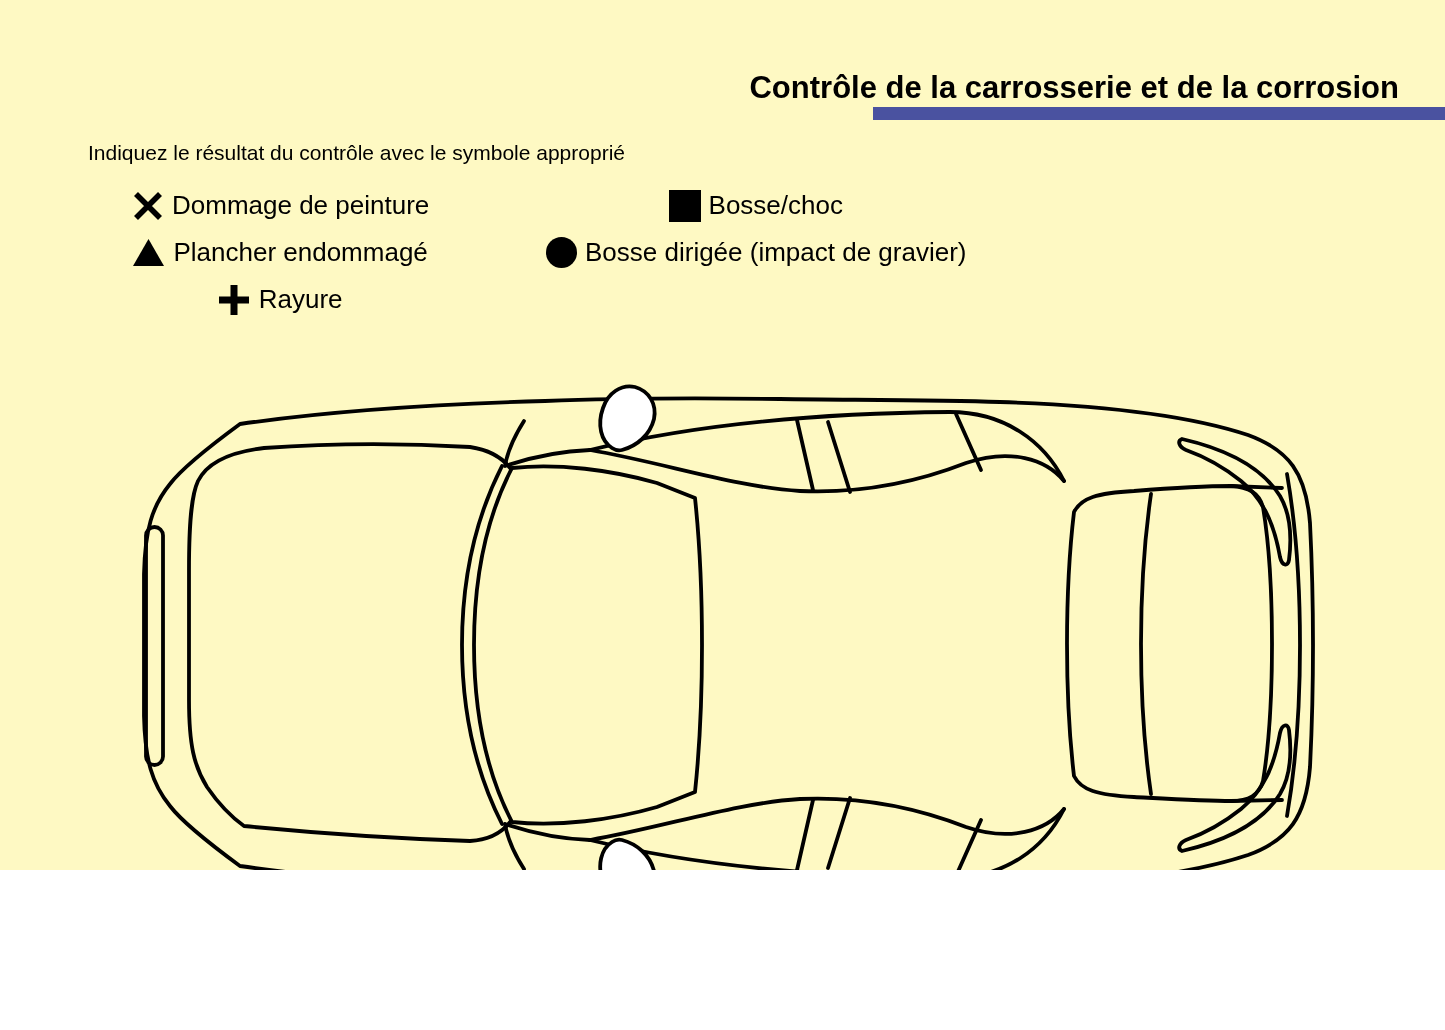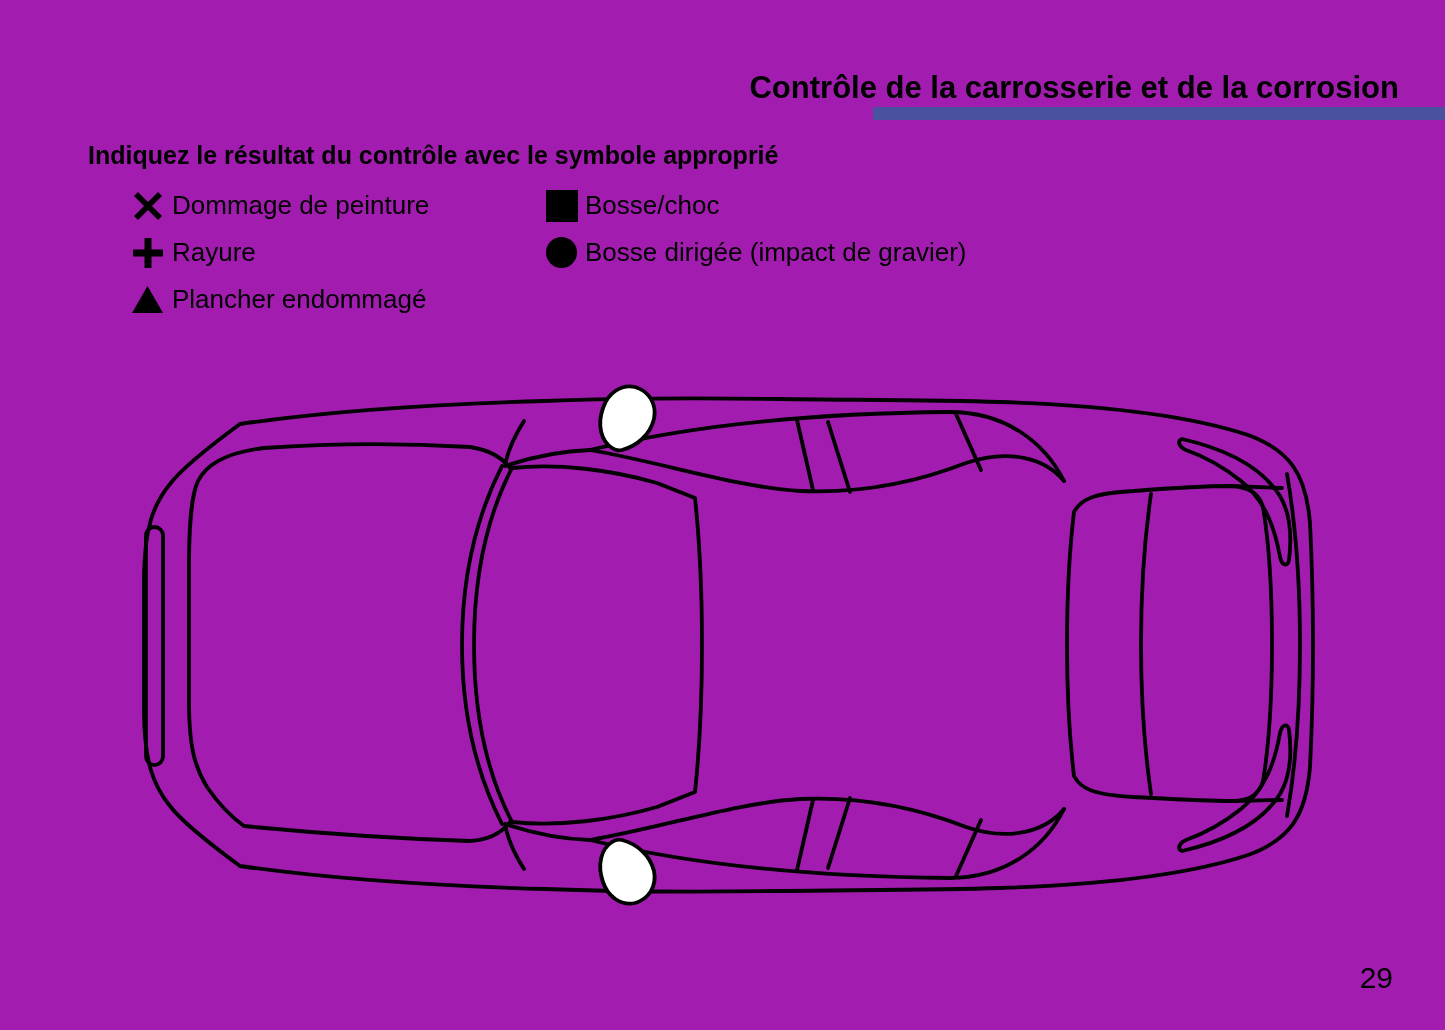--- a/index.html
+++ b/index.html
@@ -1,34 +1,34 @@
 <!DOCTYPE html>
 <html><head>
 <meta charset="utf-8">
 <style>
   html,body{margin:0;padding:0;background:#fff;}
   #page{
-    position:relative;width:1445px;height:1030px;background:#a21caf;overflow:hidden;
+    position:relative;width:1445px;height:870px;background:#fef9c3;overflow:hidden;
     font-family:"Liberation Sans","DejaVu Sans",sans-serif;color:#000;
   }
   .title{
     position:absolute;top:71px;right:46px;
     font-size:31px;font-weight:bold;line-height:1.1;white-space:nowrap;
   }
   .title-bar{
     position:absolute;top:107px;left:873px;right:0;height:13px;background:#4a52a0;
   }
   .instruction{
     position:absolute;top:141px;left:88px;
-    font-size:25px;font-weight:bold;white-space:nowrap;
+    font-size:21px;font-weight:normal;white-space:nowrap;
   }
   .legend-col{position:absolute;top:182px;}
   .legend-col.col-1{left:131px;}
   .legend-col.col-2{left:545px;}
-  .legend-row{display:flex;align-items:center;height:47px;}
+  .legend-row{display:flex;align-items:center;height:47px;justify-content:center;}
   .sym{flex:0 0 auto;display:flex;align-items:center;justify-content:center;width:33px;}
   .col-1 .legend-label{margin-left:8px;}
   .col-2 .legend-label{margin-left:7px;}
   .legend-label{font-size:26px;white-space:nowrap;}
   .sq{width:32px;height:32px;background:#000;}
   .ci{width:31px;height:31px;background:#000;border-radius:50%;}
   .figure{position:absolute;left:0;top:0;width:1445px;height:1030px;}
   .pageno{
     position:absolute;top:961px;right:52px;font-size:30px;line-height:1.1;
   }
@@ -47,33 +47,33 @@
     <div class="legend-row">
       <span class="sym">
         <svg width="30" height="28" viewBox="0 0 30 28">
             <path d="M3 2 L27 26 M27 2 L3 26" stroke="#000" stroke-width="5.6" stroke-linecap="butt" fill="none"></path>
           </svg>
       </span>
       <span class="legend-label">Dommage de peinture</span>
     </div>
     <div class="legend-row">
       <span class="sym">
+        <svg width="31" height="27" viewBox="0 0 31 27">
+            <polygon points="15.5,0 31,27 0,27" fill="#000"></polygon>
+          </svg>
+      </span>
+      <span class="legend-label">Plancher endommagé</span>
+    </div>
+    <div class="legend-row">
+      <span class="sym">
         <svg width="30" height="30" viewBox="0 0 30 30">
             <path d="M15 0 L15 30 M0 15 L30 15" stroke="#000" stroke-width="7" fill="none"></path>
           </svg>
       </span>
       <span class="legend-label">Rayure</span>
-    </div>
-    <div class="legend-row">
-      <span class="sym">
-        <svg width="31" height="27" viewBox="0 0 31 27">
-            <polygon points="15.5,0 31,27 0,27" fill="#000"></polygon>
-          </svg>
-      </span>
-      <span class="legend-label">Plancher endommagé</span>
     </div>
   </div>
 
   <div class="legend-col col-2">
     <div class="legend-row">
       <span class="sym">
           <span class="sq"></span>
         </span>
       <span class="legend-label">Bosse/choc</span>
     </div>

